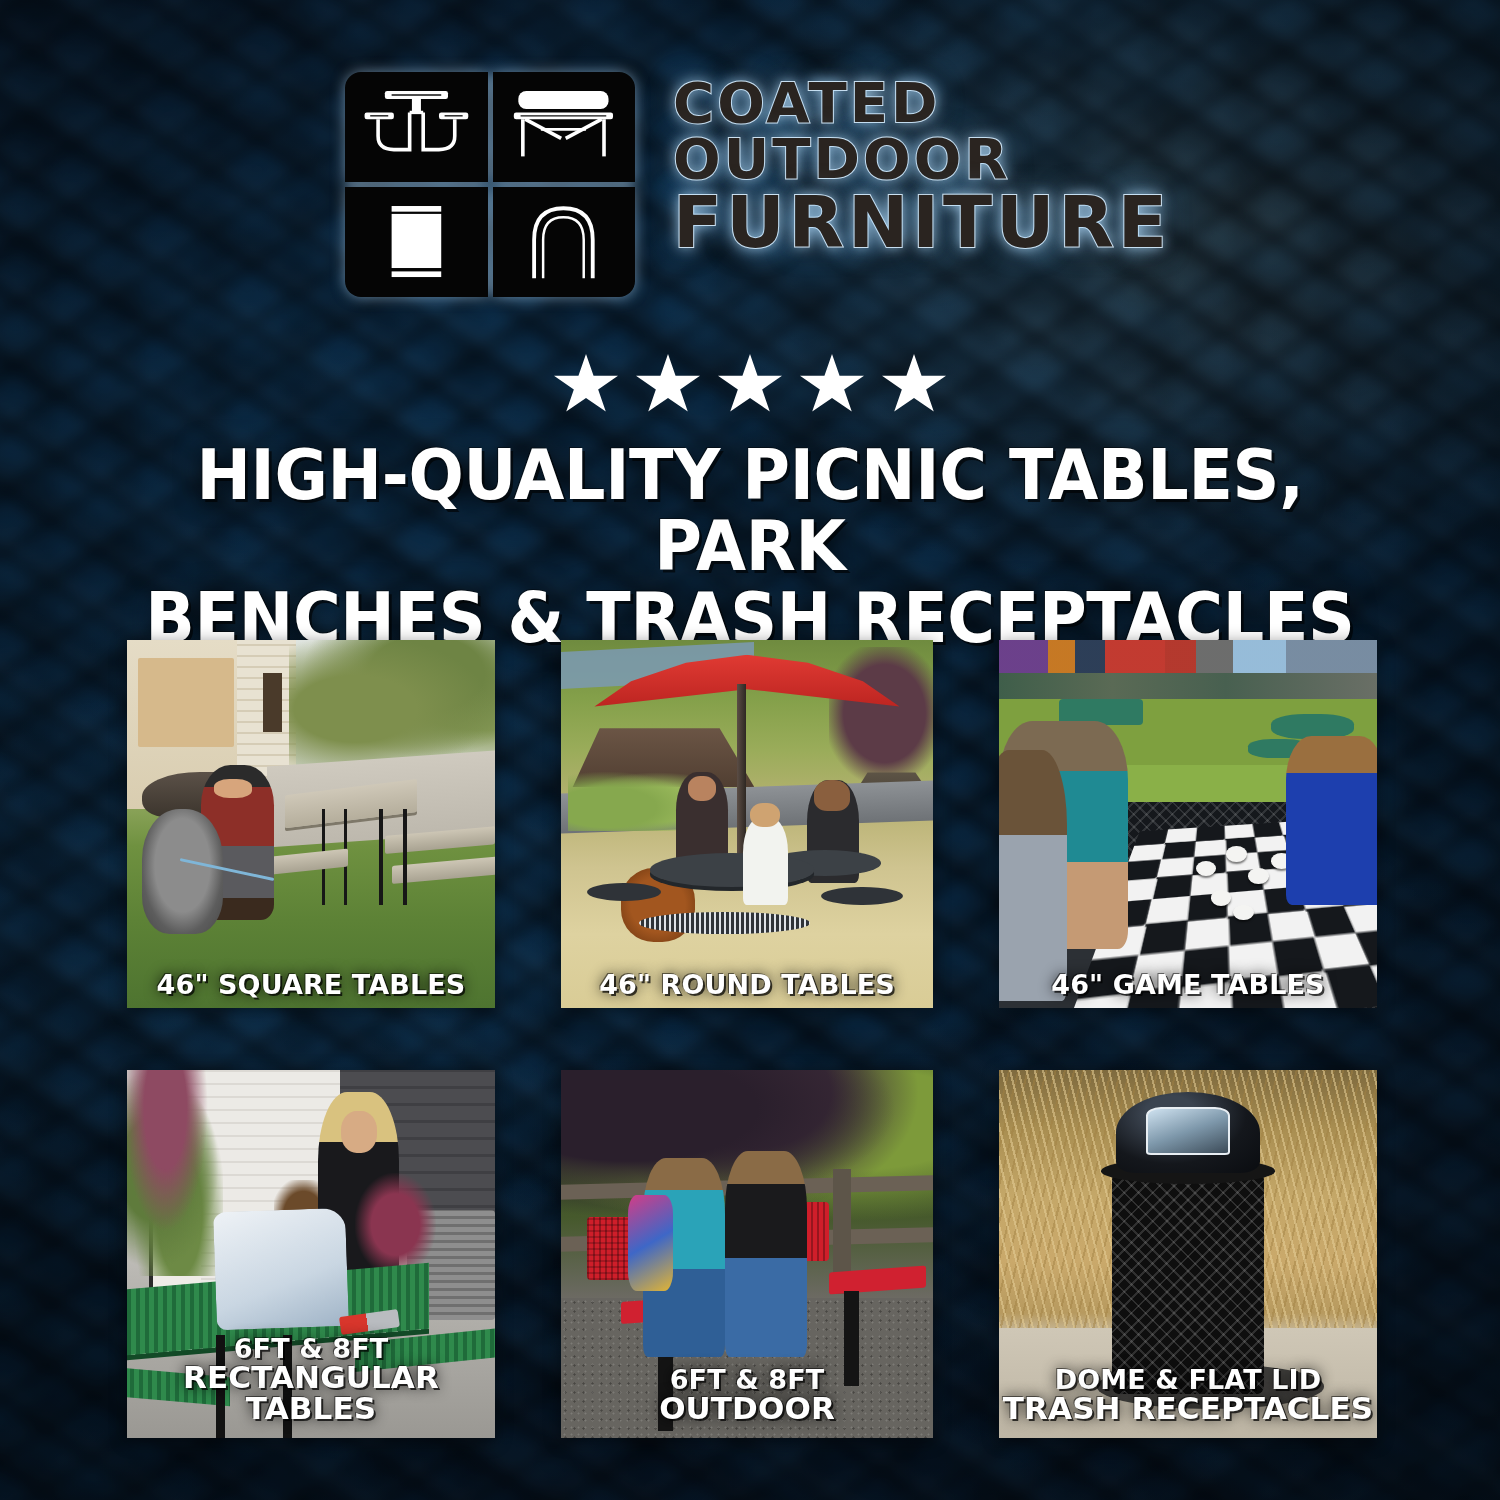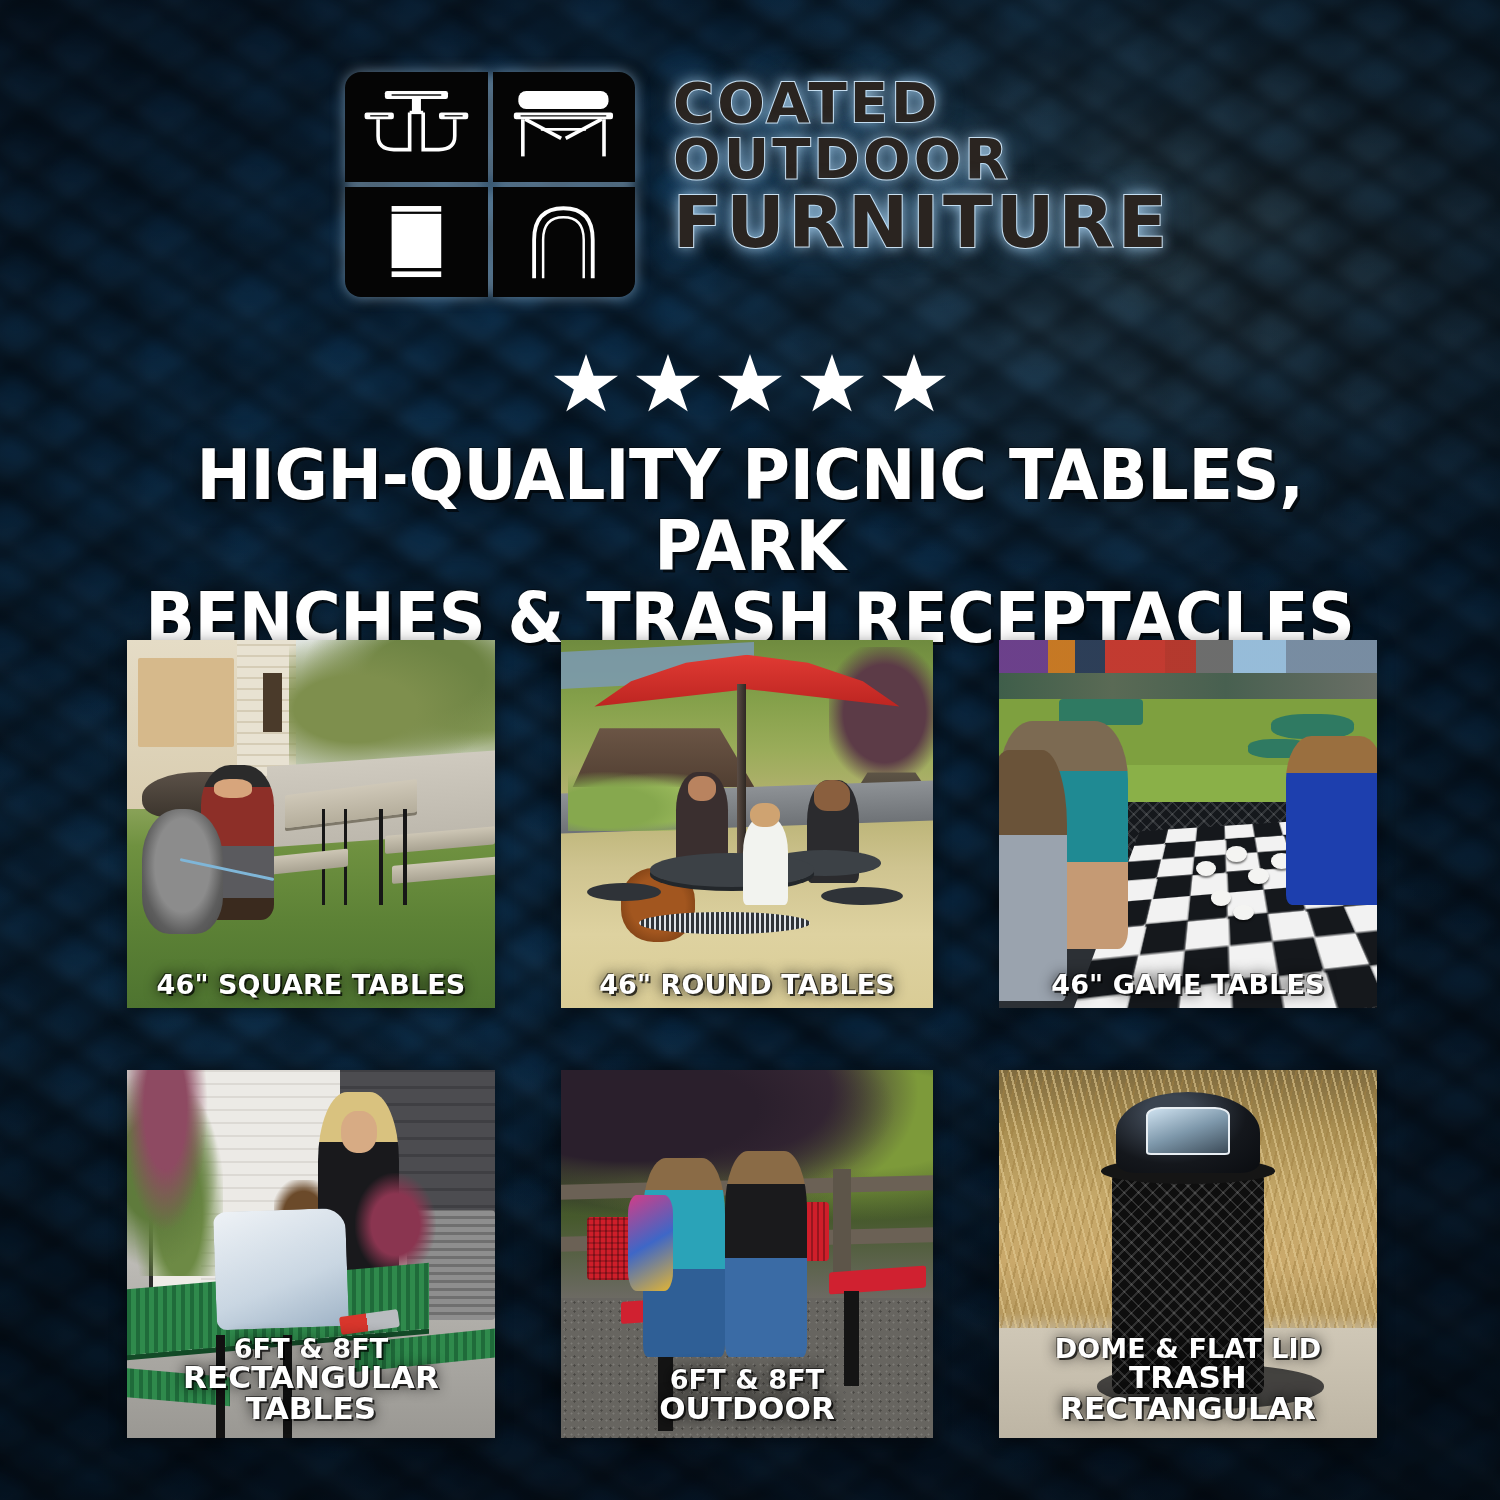--- a/index.html
+++ b/index.html
@@ -495,18 +495,18 @@
         <div class="grass"></div>
           <div class="walk"></div>
           <div class="pad"></div>
         <div class="body6"></div>
           <div class="rim"></div>
           <div class="dome"></div>
           <div class="slot"></div>
       </div>
       <div class="cap two">
         <span class="c1">DOME &amp; FLAT LID</span>
-        <span class="c2">TRASH RECTANGULAR</span>
+        <span class="c2">TRASH RECEPTACLES</span>
       </div>
     </div>
 
   </div>
 </div>
 
 </body></html>

